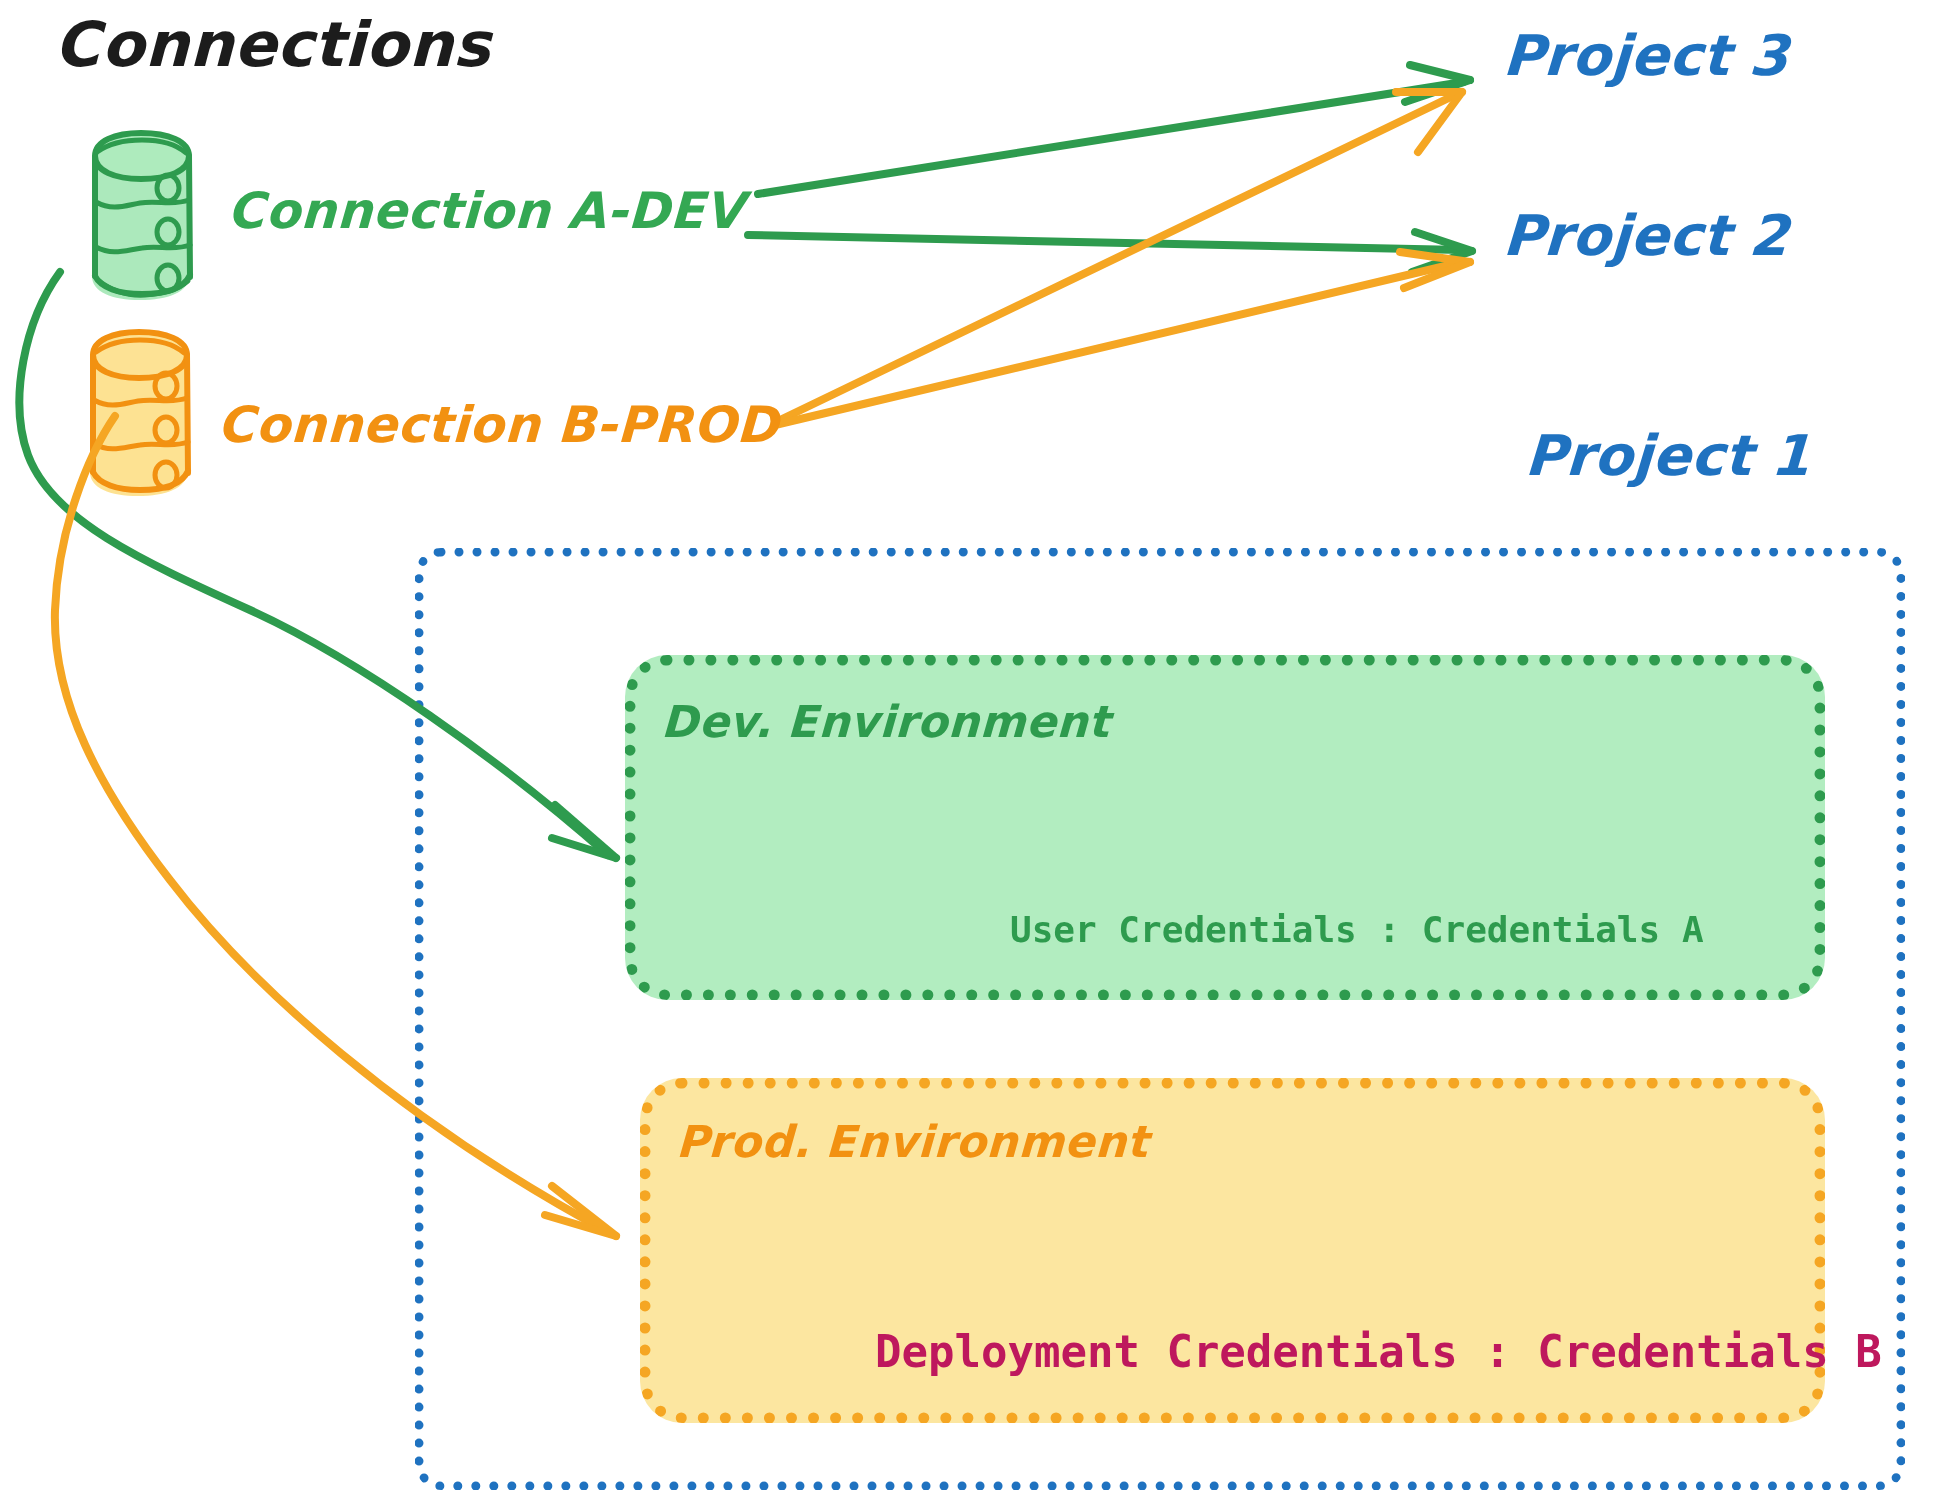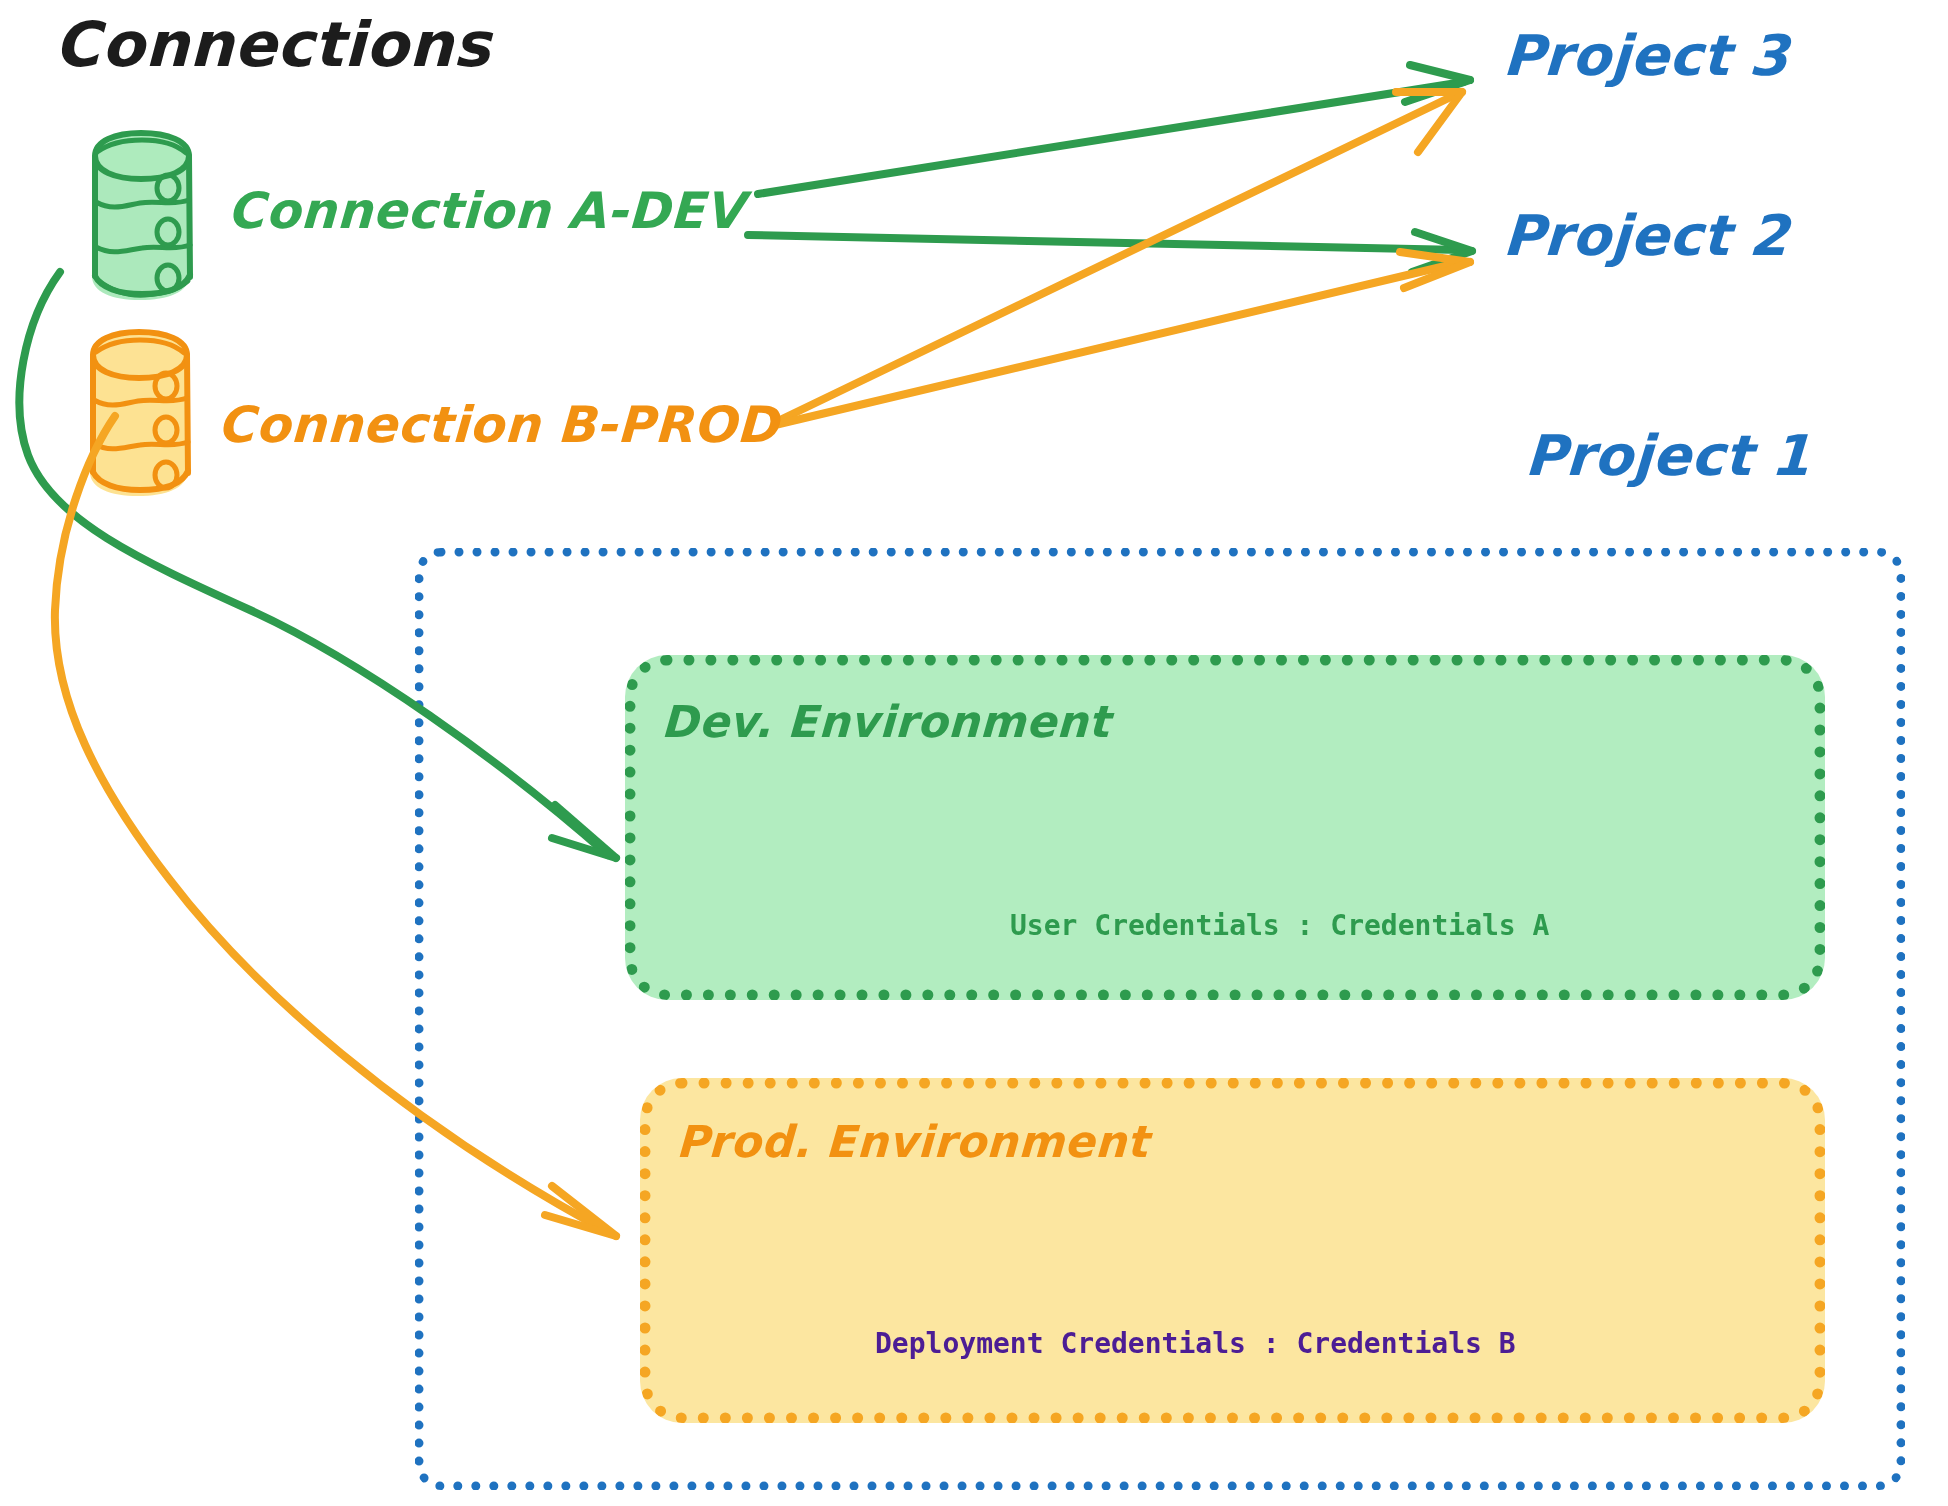--- a/index.html
+++ b/index.html
@@ -88,27 +88,27 @@
   }
   #label-prod-env {
     left: 680px; top: 1120px;
     font-size: 44px;
     color: #F29111;
     font-style: italic;
     transform: skewX(-5deg);
   }
   #label-dev-cred {
     left: 1010px; top: 912px;
-    font-size: 28px;
+    font-size: 36px;
     color: #2E9B4E;
   }
   #label-prod-cred {
     left: 875px; top: 1330px;
-    font-size: 28px;
-    color: #4c1d95;
+    font-size: 44px;
+    color: #be185d;
   }
 
   
   .dotbox { position: absolute; box-sizing: border-box; }
   #project1-box {
     left: 415px; top: 548px;
     width: 1490px; height: 942px;
     border: 9px dotted #1F72C0;
     border-radius: 26px;
     background: transparent;

